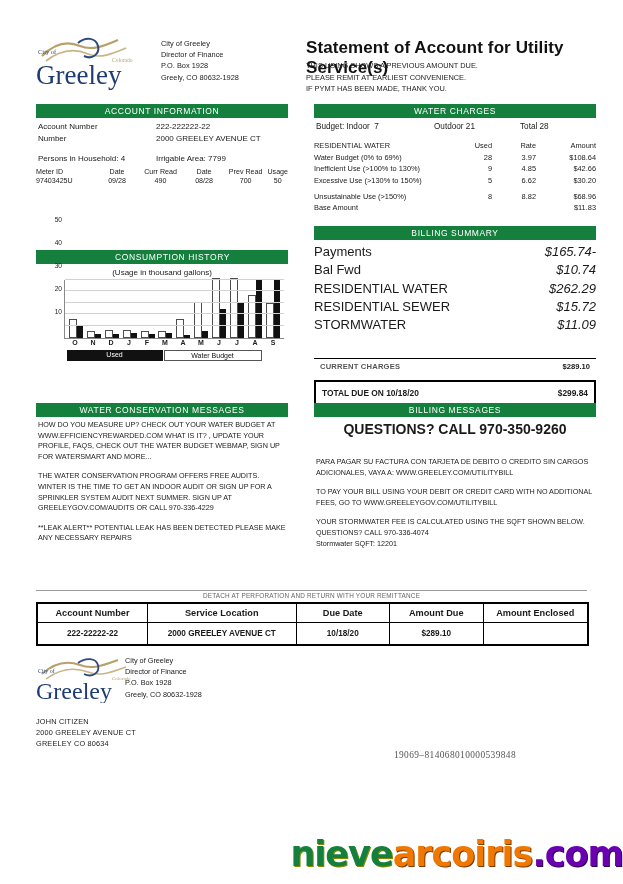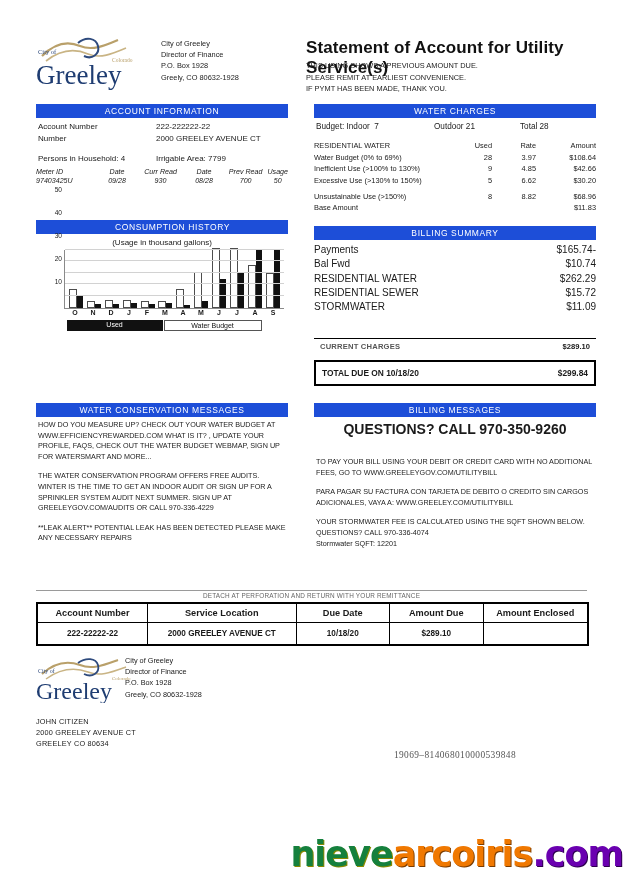--- a/index.html
+++ b/index.html
@@ -1,39 +1,39 @@
 <!DOCTYPE html>
 <html><head>
 <meta charset="utf-8">
 <style>
   html,body{margin:0;padding:0;background:#ffffff;}
   body{width:623px;height:884px;position:relative;font-family:"Liberation Sans",sans-serif;color:#1a1a1a;overflow:hidden;}
   .page{position:absolute;left:0;top:0;width:623px;height:884px;background:#fff;}
 
   
-  .bar{background:#1d4ed8;color:#ffffff;text-align:center;font-size:8.5px;letter-spacing:.6px;padding:2px 0 2px;font-weight:400;}
+  .bar{background:#15803d;color:#ffffff;text-align:center;font-size:8.5px;letter-spacing:.6px;padding:2px 0 2px;font-weight:400;}
   .col-left{position:absolute;left:36px;top:0;width:252px;}
   .col-right{position:absolute;left:314px;top:0;width:282px;}
 
   
   .hdr{position:absolute;left:36px;top:34px;width:551px;height:66px;}
   .logo{position:absolute;left:0;top:0;width:104px;height:56px;}
   .logo svg{display:block;}
   .addr-top{position:absolute;left:125px;top:4px;font-size:7.4px;line-height:11.2px;color:#222;}
   .stmt-title{position:absolute;left:270px;top:4px;font-size:17px;font-weight:bold;color:#111;letter-spacing:.1px;}
   .stmt-lines{position:absolute;left:270px;top:26px;font-size:7.4px;line-height:11.6px;color:#222;}
   .ai-body{font-size:8px;padding:3px 2px 0 2px;line-height:11.5px;}
   .ai-line{display:flex;}
   .ai-label{width:118px;}
   .ai-sub{margin-top:9px;display:flex;font-size:8px;}
   .ai-sub .a{width:118px;}
 
   
   .meter-tbl{width:100%;border-collapse:collapse;font-size:7.1px;margin-top:3px;}
-  .meter-tbl td{padding:0 0 1px 0;white-space:nowrap;font-style:italic;}
+  .meter-tbl td{padding:0 0 1px 0;white-space:nowrap;}
   .m1{width:62px;text-align:left;}
   .m2{width:40px;text-align:center;}
   .m3{width:48px;text-align:center;}
   .m4{width:40px;text-align:center;}
   .m5{width:44px;text-align:center;}
   .m6{width:auto;text-align:center;}
 
   
   .chart-sub{text-align:center;font-size:8px;margin:4px 0 3px;}
   .chart-wrap{position:relative;height:68px;margin-left:2px;}
@@ -58,23 +58,23 @@
   .wc-budget .p2{width:86px;}
   .wc-tbl{width:100%;border-collapse:collapse;font-size:7.4px;margin-top:9px;}
   .wc-tbl td{padding:1.3px 0;}
   .wc-tbl .d{text-align:left;}
   .wc-tbl .u{text-align:right;width:38px;}
   .wc-tbl .r{text-align:right;width:44px;}
   .wc-tbl .a{text-align:right;width:60px;}
   .gap-row td{height:4px;padding:0;}
 
   
-  .bs-tbl{width:100%;border-collapse:collapse;font-size:10px;margin-top:3px;}
+  .bs-tbl{width:100%;border-collapse:collapse;font-size:13px;margin-top:3px;}
   .bs-tbl td{padding:1.6px 0;}
-  .bs-tbl .amt{text-align:right;}
+  .bs-tbl .amt{text-align:right;font-style:italic;}
 
   
   .cur-chg{margin-top:24px;border-top:1.4px solid #000;display:flex;justify-content:space-between;font-size:7.6px;font-weight:bold;padding:3px 6px 4px;}
   .cur-chg .lbl{color:#555;font-weight:bold;letter-spacing:.2px;}
   .tot-box{margin-top:5px;border:2.2px solid #000;display:flex;justify-content:space-between;align-items:center;font-size:8.4px;font-weight:bold;padding:6px 6px;}
 
   
   .msg{font-size:7.2px;line-height:10.6px;padding:3px 2px 0;}
   .msg p{margin:0 0 9px;}
   .bm-q{text-align:center;font-size:14px;font-weight:bold;margin:4px 0 0;}
@@ -159,29 +159,29 @@
         <td class="m1">Meter ID</td>
         <td class="m2">Date</td>
         <td class="m3">Curr Read</td>
         <td class="m4">Date</td>
         <td class="m5">Prev Read</td>
         <td class="m6">Usage</td>
       </tr>
       <tr>
         <td class="m1">97403425U</td>
         <td class="m2">09/28</td>
-        <td class="m3">930</td>
+        <td class="m3">490</td>
         <td class="m4">08/28</td>
         <td class="m5">700</td>
         <td class="m6">50</td>
       </tr>
     </tbody>
       </table>
 
-    <div class="bar" style="margin-top:34px;padding-left:21px;">CONSUMPTION HISTORY</div>
+    <div class="bar" style="margin-top:64px;padding-left:21px;">CONSUMPTION HISTORY</div>
     <div class="chart-sub">(Usage in thousand gallons)</div>
     <div class="chart-wrap">
       <div class="plot" id="plot">
         <div class="bars" id="bars">
             <div class="grp">
               <div class="b budget" style="height: 16.24px;"></div>
               <div class="b used" style="height: 12.76px;"></div>
             </div>
             <div class="grp">
               <div class="b budget" style="height: 4.64px;"></div>
@@ -360,22 +360,22 @@
       <p>HOW DO YOU MEASURE UP? CHECK OUT YOUR WATER BUDGET AT WWW.EFFICIENCYREWARDED.COM WHAT IS IT? , UPDATE YOUR PROFILE, FAQS, CHECK OUT THE WATER BUDGET WEBMAP, SIGN UP FOR WATERSMART AND MORE...</p>
       <p>THE WATER CONSERVATION PROGRAM OFFERS FREE AUDITS. WINTER IS THE TIME TO GET AN INDOOR AUDIT OR SIGN UP FOR A SPRINKLER SYSTEM AUDIT NEXT SUMMER. SIGN UP AT GREELEYGOV.COM/AUDITS OR CALL 970-336-4229</p>
       <p>**LEAK ALERT** POTENTIAL LEAK HAS BEEN DETECTED PLEASE MAKE ANY NECESSARY REPAIRS</p>
     </div>
   </div>
 
   <div class="col-right" style="top:403px;">
     <div class="bar">BILLING MESSAGES</div>
     <div class="bm-q">QUESTIONS? CALL 970-350-9260</div>
     <div class="bm-body" style="margin-top:20px;">
+      <p>PARA PAGAR SU FACTURA CON TARJETA DE DEBITO O CREDITO SIN CARGOS ADICIONALES, VAYA A: WWW.GREELEY.COM/UTILITYBILL</p>
       <p>TO PAY YOUR BILL USING YOUR DEBIT OR CREDIT CARD WITH NO ADDITIONAL FEES, GO TO WWW.GREELEYGOV.COM/UTILITYBILL</p>
-      <p>PARA PAGAR SU FACTURA CON TARJETA DE DEBITO O CREDITO SIN CARGOS ADICIONALES, VAYA A: WWW.GREELEY.COM/UTILITYBILL</p>
       <p style="margin-bottom:0;">YOUR STORMWATER FEE IS CALCULATED USING THE SQFT SHOWN BELOW. QUESTIONS? CALL 970-336-4074</p>
       <div class="bm-sqft">Stormwater SQFT: 12201</div>
     </div>
   </div>
 
   <div class="perf"></div>
   <div class="detach">DETACH AT PERFORATION AND RETURN WITH YOUR REMITTANCE</div>
   <div class="stub">
     <table>
       <tbody>

